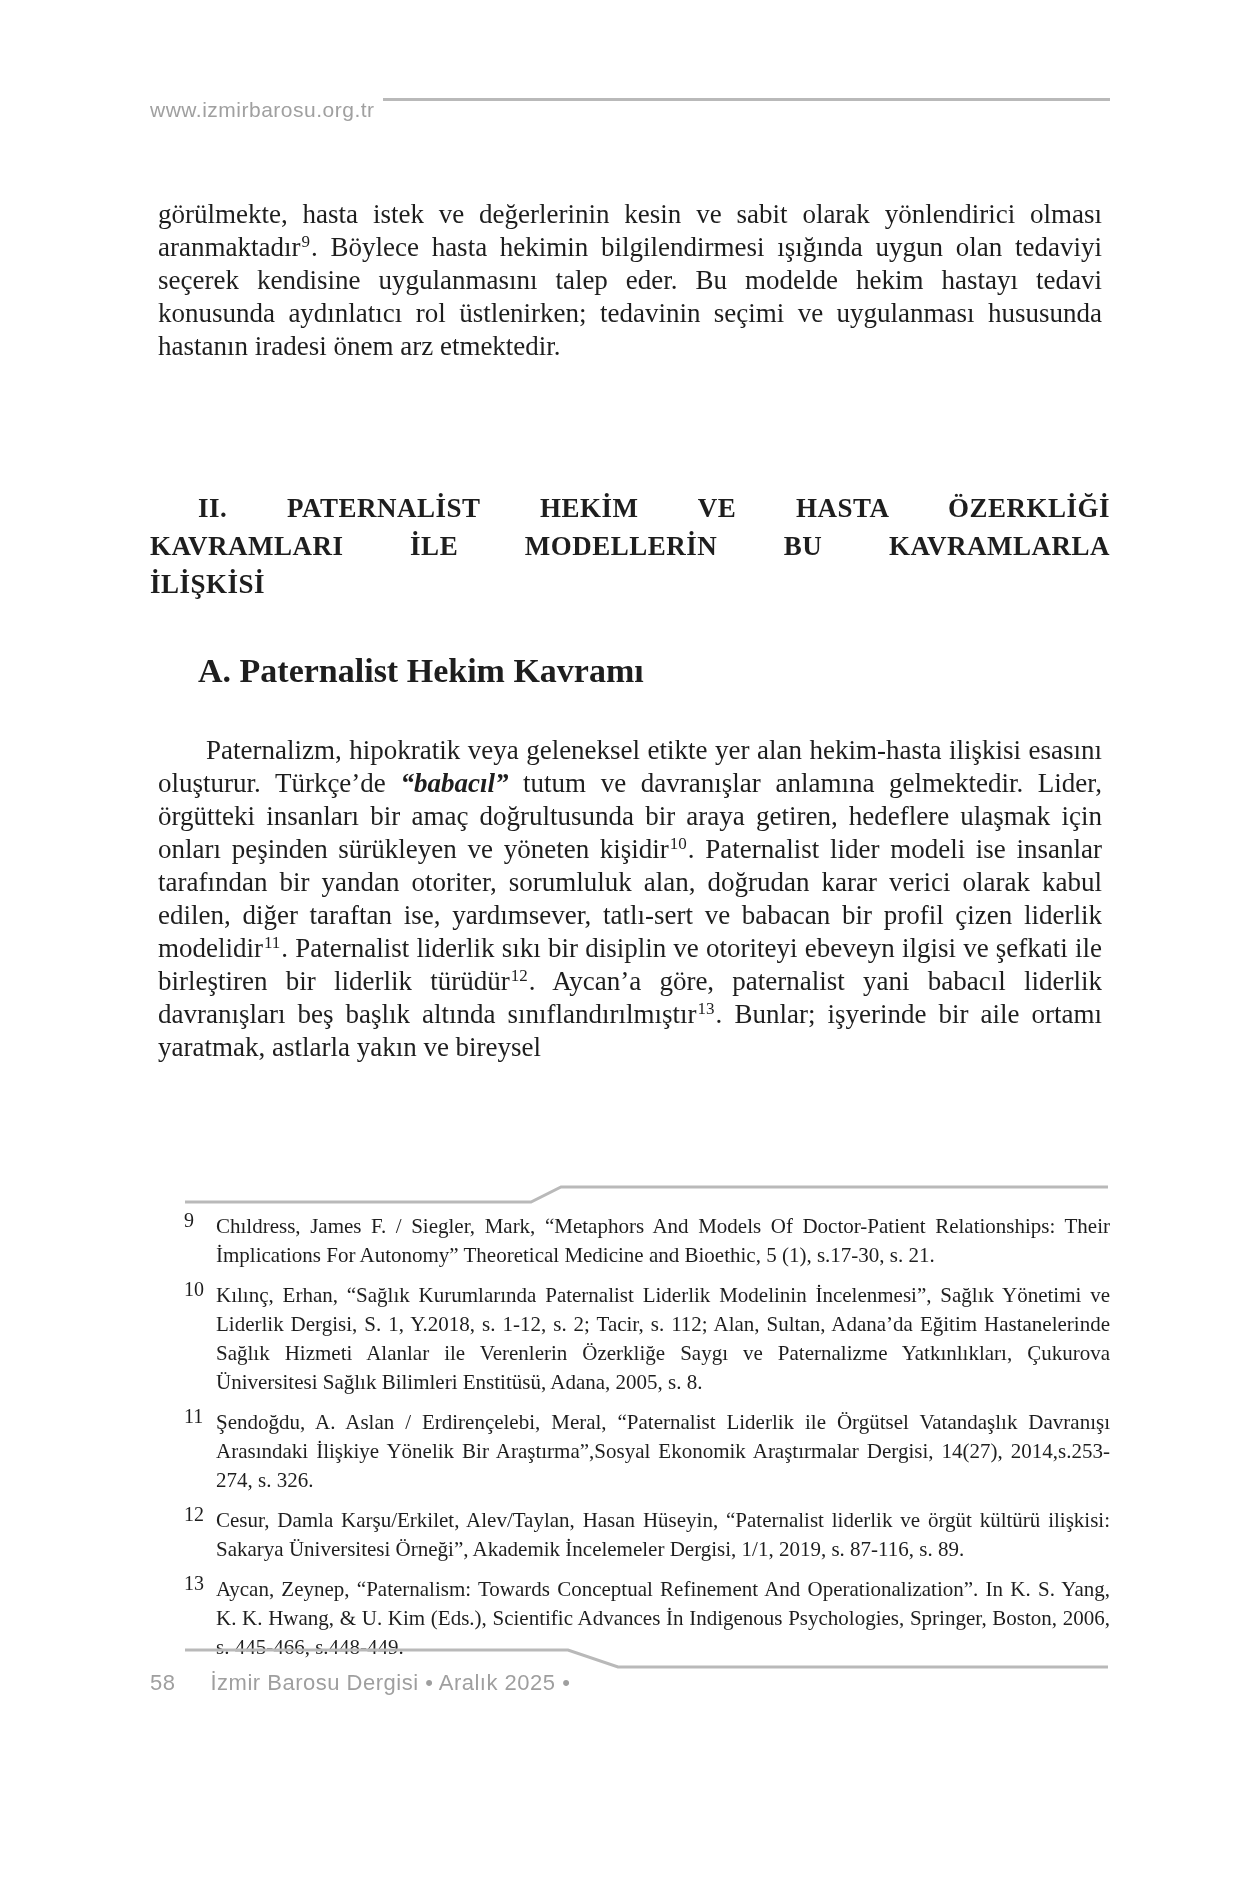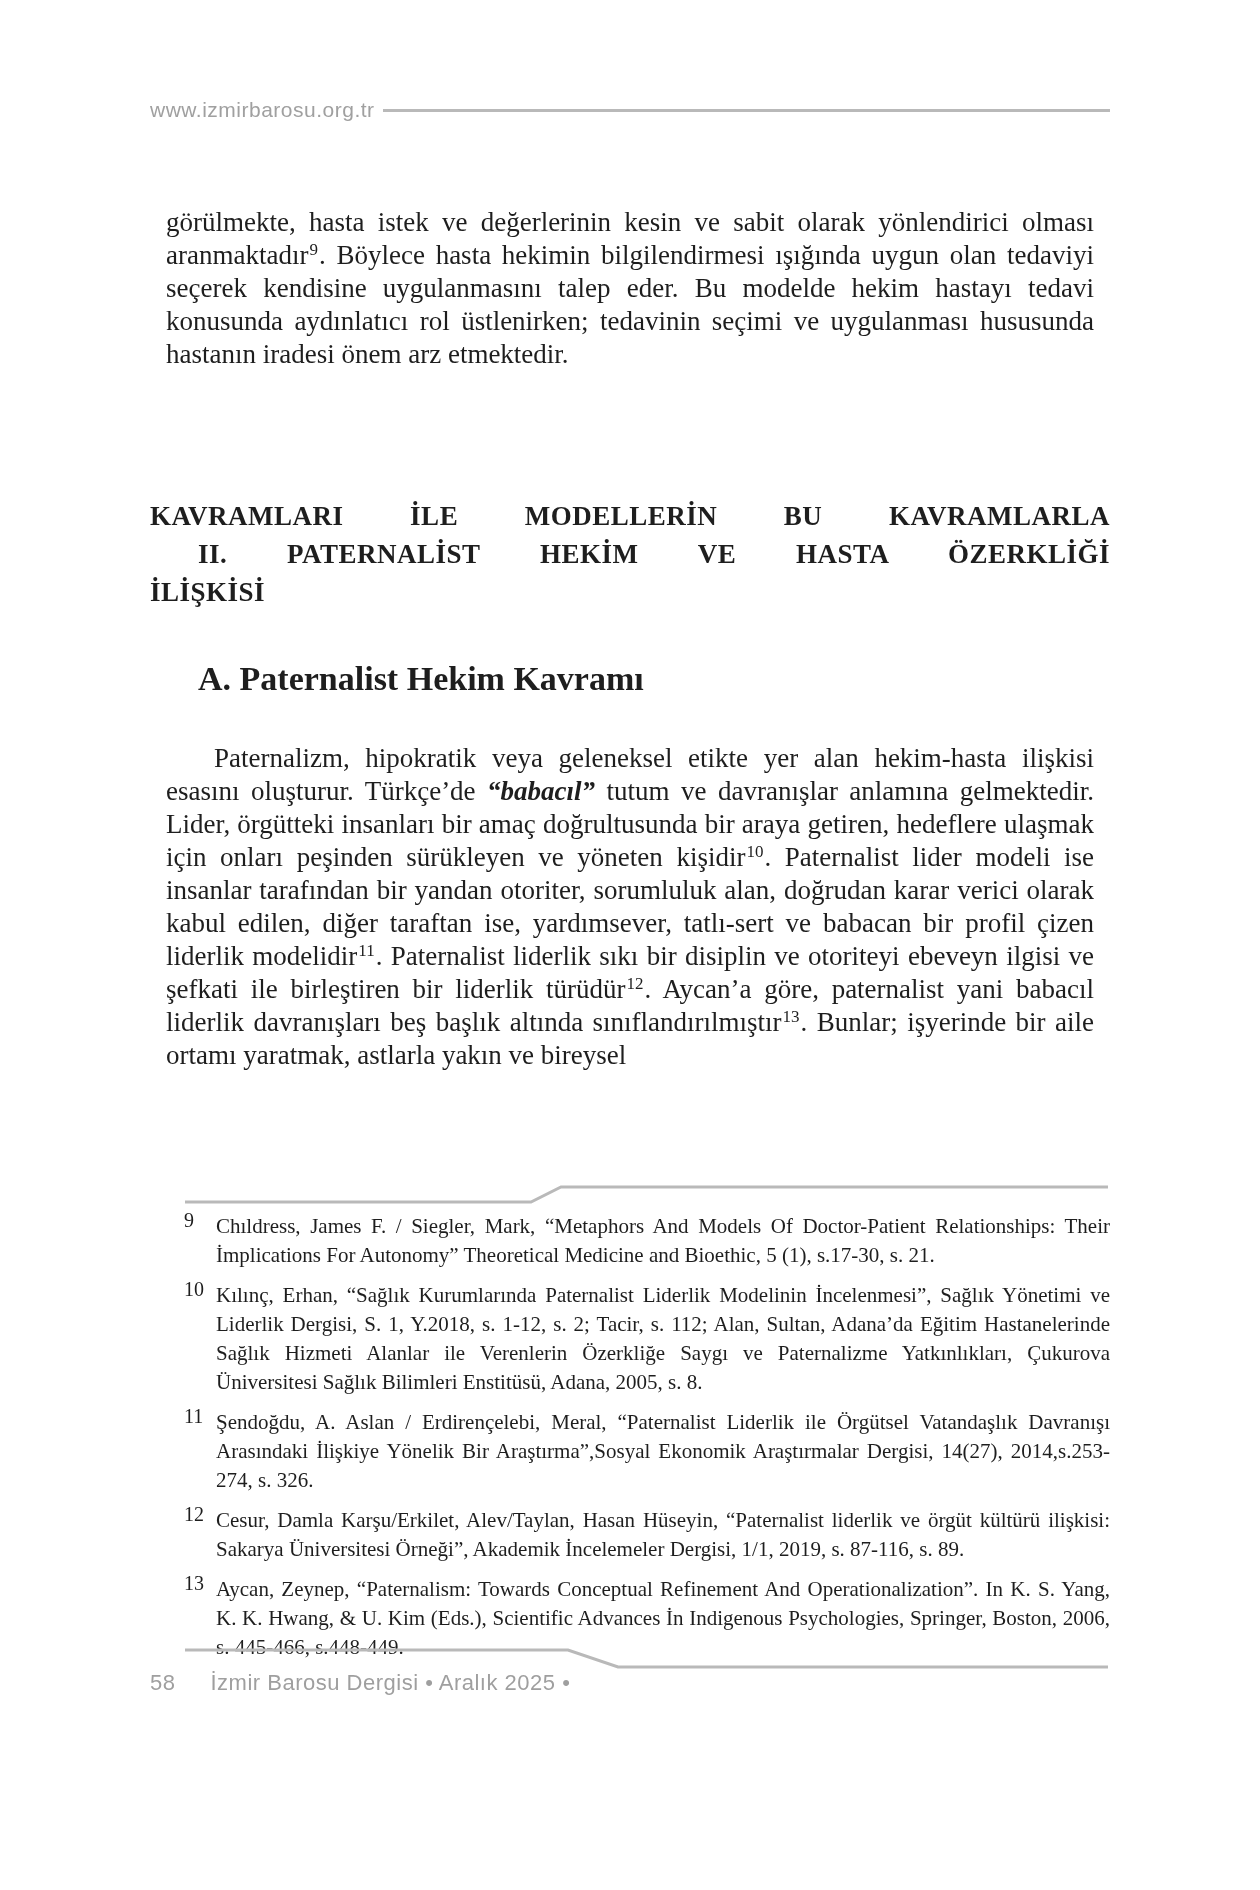--- a/index.html
+++ b/index.html
@@ -11,35 +11,35 @@
     background: #ffffff;
     overflow: hidden;
     font-family: "Liberation Serif", "DejaVu Serif", serif;
     color: #1e1e1e;
   }
 
   
   .page-header {
     position: absolute;
     top: 98px; left: 150px; width: 960px;
-    display: flex; align-items: center;
+    display: flex; align-items: flex-start;
     font-family: "Liberation Sans", "DejaVu Sans", sans-serif;
     font-size: 21px;
     color: #a0a0a0;
     letter-spacing: 0.5px;
   }
   .header-rule { flex: 1; height: 3px; background: #b9b9b9; margin-left: 8px; }
 
   
   .content {
     position: absolute;
     top: 190px; left: 150px; width: 960px;
   }
   .body-para {
-    margin: 16px;
+    margin: 8px;
     font-size: 27px;
     line-height: 33px;
     text-align: justify;
     color: #1e1e1e;
   }
   .body-para.indented { text-indent: 48px; }
   .fnref {
     font-size: 17px;
     line-height: 0;
     position: relative;
@@ -105,22 +105,22 @@
   <div class="page-header">
     <span>www.izmirbarosu.org.tr</span>
     <span class="header-rule"></span>
   </div>
 
   <div class="content">
 
     <p class="body-para"><span>görülmekte, hasta istek ve değerlerinin kesin ve sabit olarak yönlendirici olması aranmaktadır</span><sup class="fnref">9</sup><span>. Böylece hasta hekimin bilgilendirmesi ışığında uygun olan tedaviyi seçerek kendisine uygulanmasını talep eder. Bu modelde hekim hastayı tedavi konusunda aydınlatıcı rol üstlenirken; tedavinin seçimi ve uygulanması hususunda hastanın iradesi önem arz etmektedir.</span></p>
 
     <div class="section-heading">
+      <div class="h2line h2line-first">II. PATERNALİST HEKİM VE HASTA ÖZERKLİĞİ</div>
       <div class="h2line">KAVRAMLARI İLE MODELLERİN BU KAVRAMLARLA</div>
-      <div class="h2line h2line-first">II. PATERNALİST HEKİM VE HASTA ÖZERKLİĞİ</div>
       <div class="h2line h2line-last">İLİŞKİSİ</div>
     </div>
 
     <div class="subheading">A. Paternalist Hekim Kavramı</div>
 
     <p class="body-para indented para2"><span>Paternalizm, hipokratik veya geleneksel etikte yer alan hekim-hasta ilişkisi esasını oluşturur. Türkçe’de </span><em class="accent">“babacıl”</em><span> tutum ve davranışlar anlamına gelmektedir. Lider, örgütteki insanları bir amaç doğrultusunda bir araya getiren, hedeflere ulaşmak için onları peşinden sürükleyen ve yöneten kişidir</span><sup class="fnref">10</sup><span>. Paternalist lider modeli ise insanlar tarafından bir yandan otoriter, sorumluluk alan, doğrudan karar verici olarak kabul edilen, diğer taraftan ise, yardımsever, tatlı-sert ve babacan bir profil çizen liderlik modelidir</span><sup class="fnref">11</sup><span>. Paternalist liderlik sıkı bir disiplin ve otoriteyi ebeveyn ilgisi ve şefkati ile birleştiren bir liderlik türüdür</span><sup class="fnref">12</sup><span>. Aycan’a göre, paternalist yani babacıl liderlik davranışları beş başlık altında sınıflandırılmıştır</span><sup class="fnref">13</sup><span>. Bunlar; işyerinde bir aile ortamı yaratmak, astlarla yakın ve bireysel</span></p>
 
   </div>
 
   <div class="fn-sep">

